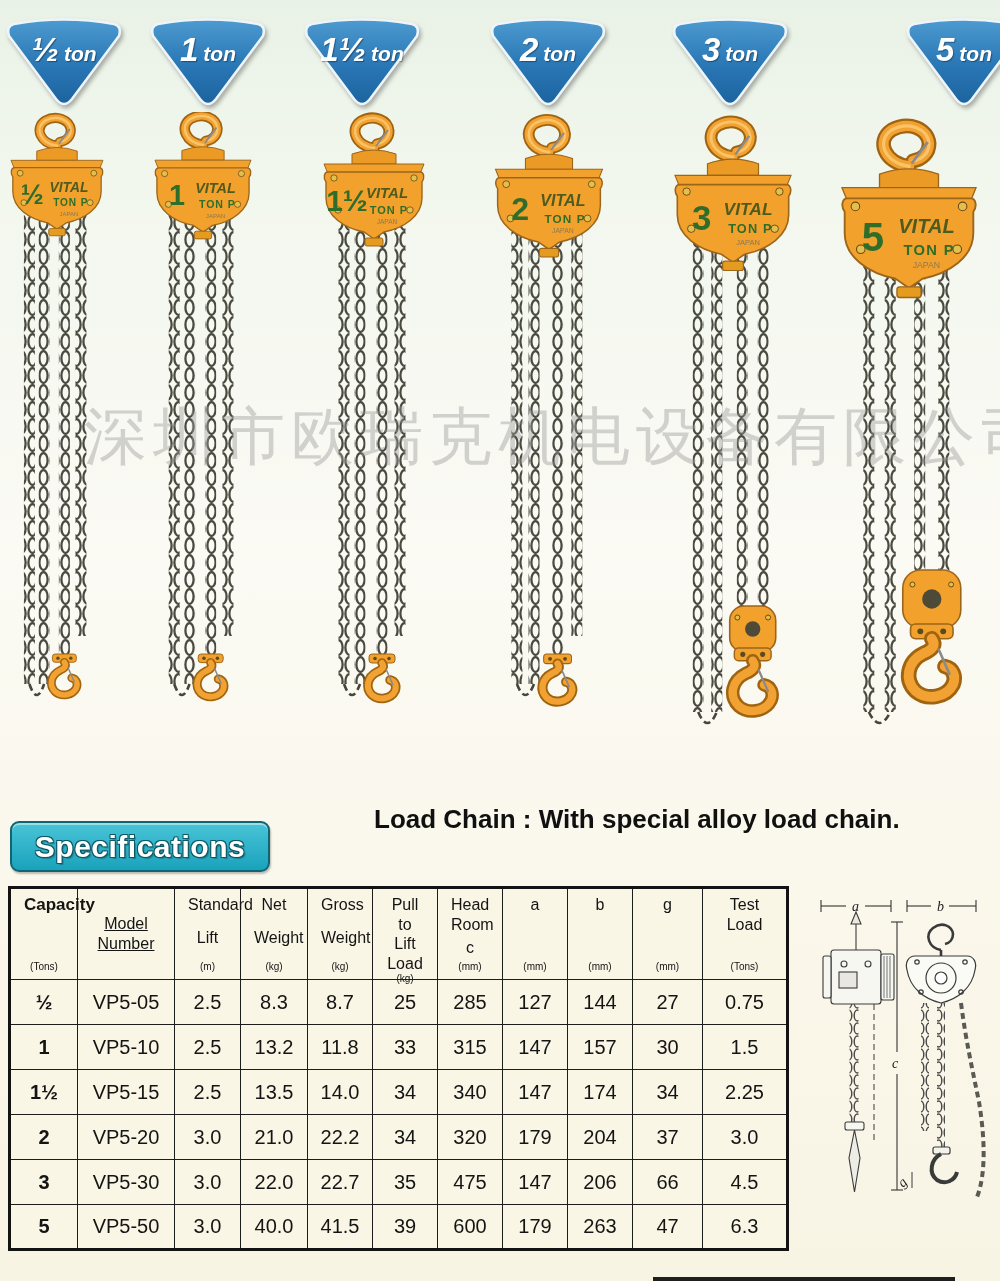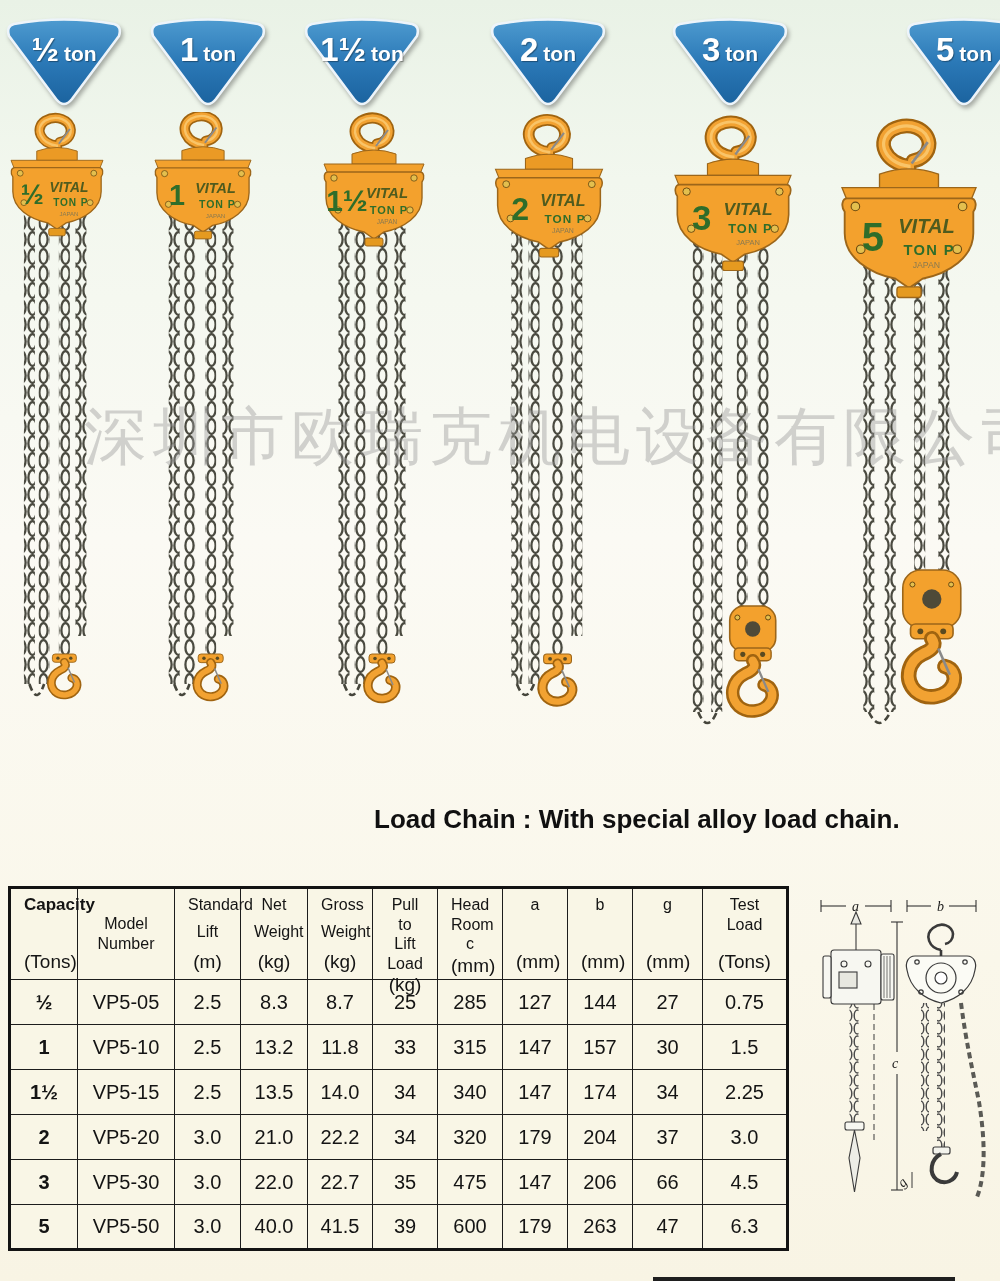--- a/index.html
+++ b/index.html
@@ -3,21 +3,21 @@
 <meta charset="utf-8">
 <style>
   html,body{margin:0;padding:0;background:#ffffff;}
   .page{position:relative;width:1000px;height:1281px;overflow:hidden;
     background:linear-gradient(180deg,#e9f2e6 0%,#f2f7ee 14%,#fbfaf4 42%,#faf7ea 75%,#f8f4e4 100%);
     font-family:"Liberation Sans", sans-serif;}
   
   .badge{position:absolute;top:14px;width:120px;height:95px;}
   .badge svg{position:absolute;left:0;top:0;width:120px;height:95px;filter:drop-shadow(2px 3px 2px rgba(0,0,0,.30));}
   .badge-label{position:absolute;left:0;top:17px;width:120px;text-align:center;color:#fff;
-    font-weight:bold;text-shadow:1px 1px 1px rgba(0,0,0,.35);white-space:nowrap;}
+    font-weight:bold;font-style:italic;text-shadow:1px 1px 1px rgba(0,0,0,.35);white-space:nowrap;}
   .bnum{font-size:33px;}
   .bunit{font-size:21px;margin-left:5px;}
   
   .product{position:absolute;top:112px;width:170px;height:650px;z-index:1;}
   .product svg{width:170px;height:650px;}
   
   .wm-cn{position:absolute;left:84px;top:394px;z-index:5;font-size:63px;font-weight:500;
     color:#9a9a9a;opacity:.42;letter-spacing:6px;white-space:nowrap;}
   .wm-site{position:absolute;left:540px;top:1168px;z-index:6;font-size:82px;font-weight:500;
     color:#8f8f8f;opacity:.38;letter-spacing:2px;white-space:nowrap;}
@@ -30,22 +30,22 @@
     text-shadow:1px 1px 0 #0d5864,-1px -1px 0 #0d5864,1px -1px 0 #0d5864,-1px 1px 0 #0d5864,2px 2px 1px rgba(0,0,0,.25);}
   .loadchain{position:absolute;left:374px;top:804px;font-size:26px;font-weight:bold;color:#101010;}
   
   .spec{position:absolute;left:8px;top:886px;width:778px;height:360px;z-index:2;
     border-collapse:collapse;table-layout:fixed;background:#f9f6e6;border:3px solid #131313;}
   .spec th,.spec td{border:1.6px solid #1d1d1d;text-align:center;padding:0;vertical-align:middle;color:#141414;}
   .spec thead tr{height:90px;}
   .spec tbody tr{height:45px;}
   .hwrap{display:flex;flex-direction:column;justify-content:space-between;height:78px;padding:6px 13px;
     font-size:16px;font-weight:normal;line-height:1.22;}
-  .hwrap.center{justify-content:center;}
-  .hwrap .unit{font-size:19px;}
+  .hwrap.center{justify-content:center;text-decoration:underline;}
+  .hwrap .unit{font-size:10px;}
   .hcap{font-weight:bold;font-size:17px;}
   .spec td{font-size:20px;}
   td.cap{font-weight:bold;}
   
   .diagram{position:absolute;left:799px;top:892px;width:197px;height:354px;z-index:2;}
   .diagram svg{width:197px;height:354px;}
   .dimtext{font-size:14px;fill:#1c1c1c;font-style:italic;font-family:"Liberation Serif",serif;}
   
   .footnote{position:absolute;left:6px;top:1251px;font-size:17.5px;color:#111;}
   .bottom-bar{position:absolute;left:653px;top:1277px;width:302px;height:4px;background:#1f1f1f;}
@@ -330,20 +330,23 @@
             <circle cx="7" cy="4.5" r="1.8" fill="#5a4a20"></circle>
             <path d="M0,9 C3,13 0,16 -5,18 C-15,23 -17,34 -10,41 C-3,47 9,45 13,37 C15,32 13,27 8,26" fill="none" stroke="#a06410" stroke-width="9.5" stroke-linecap="round"></path>
             <path d="M0,9 C3,13 0,16 -5,18 C-15,23 -17,34 -10,41 C-3,47 9,45 13,37 C15,32 13,27 8,26" fill="none" stroke="#f2a232" stroke-width="6" stroke-linecap="round"></path>
             <line x1="4" y1="15" x2="11" y2="31" stroke="#8a8a8a" stroke-width="1.6"></line>
           </g>
         </svg></div>
     </div>
 
   <div class="wm-cn">深圳市欧瑞克机电设备有限公司</div>
 
+  <div class="spec-title">
+    <span>Specifications</span>
+  </div>
   <div class="loadchain">Load Chain : With special alloy load chain.</div>
 
   <table class="spec">
     <colgroup>
         <col style="width: 68px;">
         <col style="width: 97px;">
         <col style="width: 66px;">
         <col style="width: 67px;">
         <col style="width: 65px;">
         <col style="width: 65px;">

